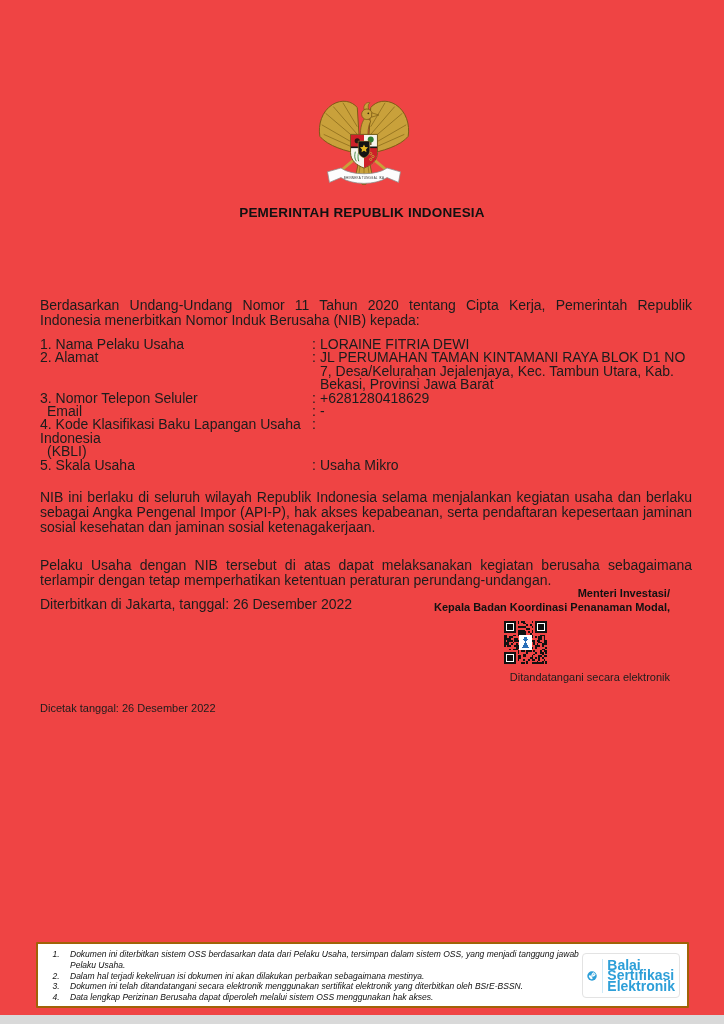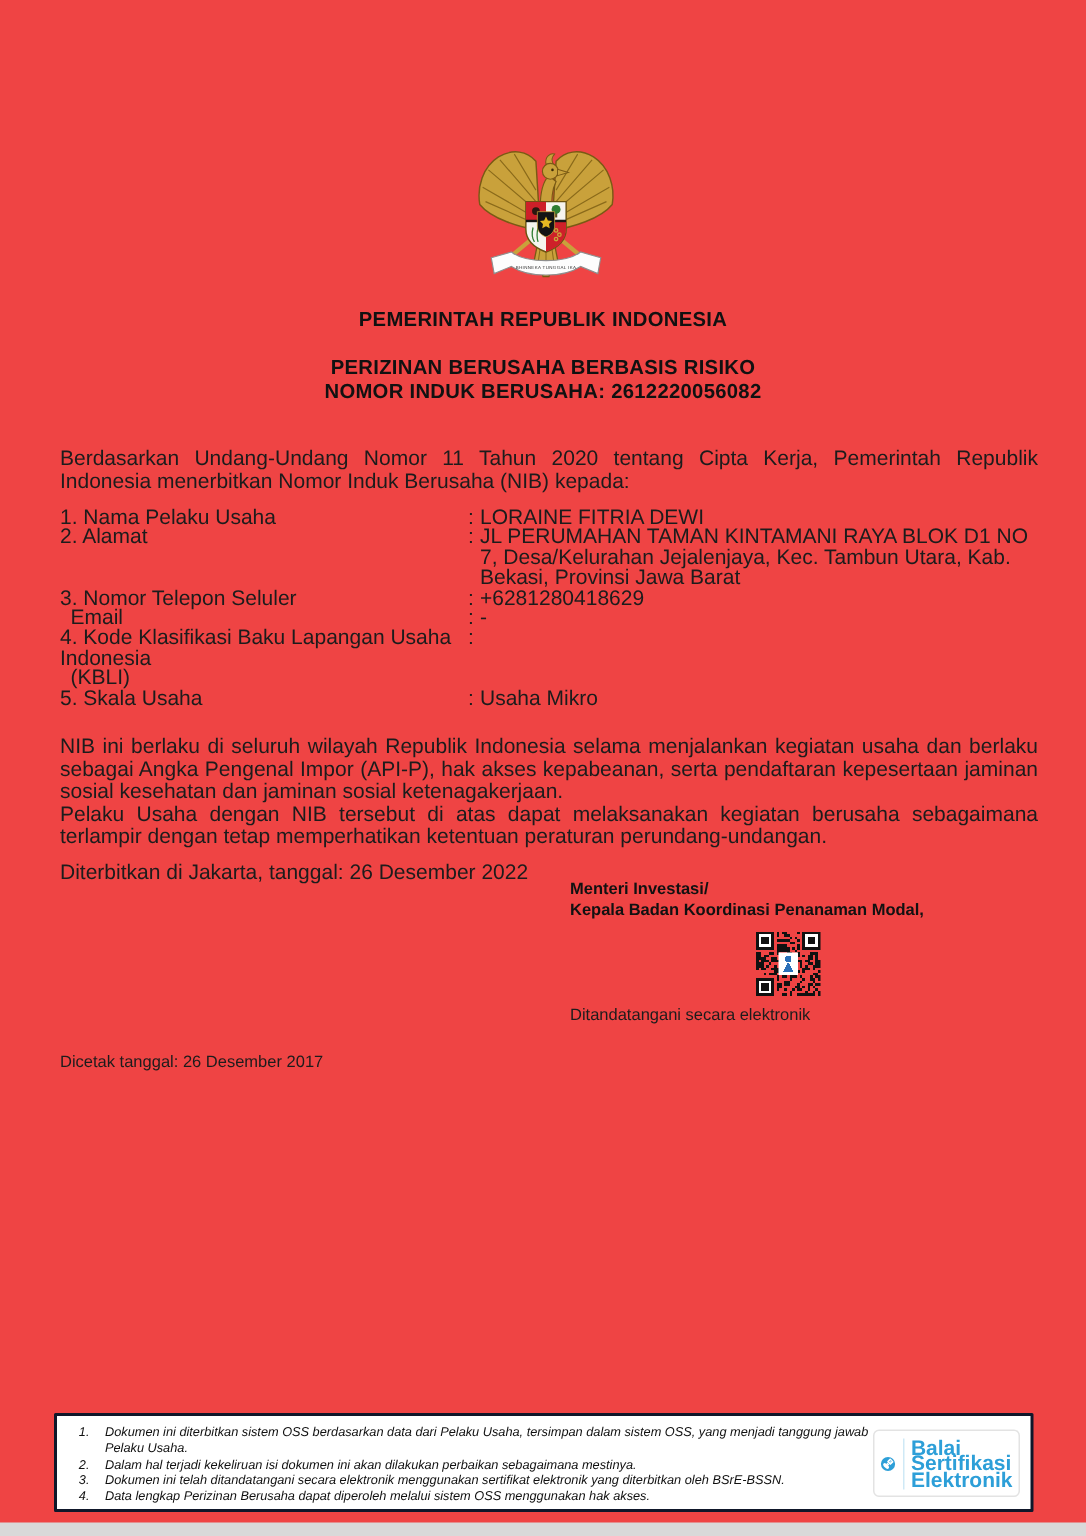--- a/index.html
+++ b/index.html
@@ -17,37 +17,37 @@
              font-size:13.5px;font-weight:bold;color:#111;line-height:16px;letter-spacing:.2px;}
 
   
   .content{position:absolute;left:40px;right:32px;top:298px;font-size:14px;}
   .para{text-align:justify;line-height:15px;margin:0;}
   .fields{margin-top:10px;line-height:13.4px;}
   .frow{display:grid;grid-template-columns:272px 8px 1fr;align-items:start;}
   .flabel.indent{padding-left:7px;}
   .fsublabel{padding-left:7px;}
   .para-nib{margin-top:18px;}
-  .para-pelaku{}
+  .para-pelaku{margin-top:23px;}
   .issued{margin-top:9px;line-height:15px;}
 
   
-  .sig{position:absolute;left:380px;top:587px;width:290px;text-align:left;font-size:11px;}
+  .sig{position:absolute;left:380px;top:587px;width:290px;text-align:right;font-size:11px;}
   .sig-title{font-weight:bold;line-height:13.5px;color:#111;}
   .qr-wrap{position:relative;width:43px;height:43px;margin:7px auto 6px auto;}
   .qr-wrap svg{display:block;width:43px;height:43px;shape-rendering:crispEdges;}
   .qr-center{position:absolute;left:15px;top:14px;width:13px;height:15px;background:#fff;
              display:flex;align-items:center;justify-content:center;}
   .sig-note{line-height:14px;}
 
   .printed{position:absolute;left:40px;top:702px;font-size:11px;}
 
   
   .footer-box{position:absolute;left:36px;right:35px;top:942px;height:62px;
-              border:2px solid #0f172a;border-radius:1px;background:#fff;}
+              border:2px solid #a16207;border-radius:1px;background:#fff;}
   .footer-notes{margin:5px 0 0 0;padding:0 0 0 24px;width:520px;
                 font-size:8.5px;font-style:italic;line-height:10.8px;color:#111;}
   .footer-notes li{padding-left:8px;margin:0;}
   .bsre{position:absolute;right:7px;top:9px;width:98px;height:45px;background:#fff;
         border:1px solid #e3e3e3;border-radius:4px;display:flex;align-items:center;gap:5px;
         padding:0 4px;box-sizing:border-box;}
   .bsre-divider{width:1px;height:34px;background:#cfe9f6;}
   .bsre-text{font-size:14px;line-height:10.5px;font-weight:bold;color:#2D9FD8;}
 </style>
 </head>
@@ -105,24 +105,20 @@
       </g>
 
       <g>
         <path d="M12,77 L26,73 C36,81 64,81 74,73 L88,77 L86,88 L74,83 C62,91 38,91 26,83 L14,88 Z" fill="#fdfdfd" stroke="#8f8f8f" stroke-width="0.8"></path>
         <text x="50" y="84.6" font-size="3.1" letter-spacing="0.25" fill="#333" text-anchor="middle" font-family="Liberation Sans, sans-serif">BHINNEKA TUNGGAL IKA</text>
       </g>
     </svg>
   </div>
 
   <div class="gov-title">PEMERINTAH REPUBLIK INDONESIA</div>
-  <div class="doc-title">
-    <div>PERIZINAN BERUSAHA BERBASIS RISIKO</div>
-    <div>NOMOR INDUK BERUSAHA: 2612220056082</div>
-  </div>
 
   <div class="content">
     <p class="para">Berdasarkan Undang-Undang Nomor 11 Tahun 2020 tentang Cipta Kerja, Pemerintah Republik Indonesia menerbitkan Nomor Induk Berusaha (NIB) kepada:</p>
 
     <div class="fields">
       <div class="frow">
         <div class="flabel">1. Nama Pelaku Usaha</div>
         <div>:</div>
         <div class="fvalue">LORAINE FITRIA DEWI</div>
       </div>
@@ -357,21 +353,21 @@
       <div class="qr-center">
         <svg viewBox="0 0 10 10" width="9" height="11">
           <circle cx="5" cy="2.6" r="1.7" fill="#2a6fb8"></circle>
           <path d="M2.3,9 L5,4.2 L7.7,9 Z" fill="#2a6fb8"></path>
         </svg>
       </div>
     </div>
     <div class="sig-note">Ditandatangani secara elektronik</div>
   </div>
 
-  <div class="printed">Dicetak tanggal: 26 Desember 2017</div>
+  <div class="printed">Dicetak tanggal: 26 Desember 2022</div>
 
   <div class="footer-box">
     <ol class="footer-notes">
       <li>Dokumen ini diterbitkan sistem OSS berdasarkan data dari Pelaku Usaha, tersimpan dalam sistem OSS, yang menjadi tanggung jawab Pelaku Usaha.</li>
       <li>Dalam hal terjadi kekeliruan isi dokumen ini akan dilakukan perbaikan sebagaimana mestinya.</li>
       <li>Dokumen ini telah ditandatangani secara elektronik menggunakan sertifikat elektronik yang diterbitkan oleh BSrE-BSSN.</li>
       <li>Data lengkap Perizinan Berusaha dapat diperoleh melalui sistem OSS menggunakan hak akses.</li>
     </ol>
     <div class="bsre">
       <svg width="36" height="36" viewBox="0 0 36 36">

